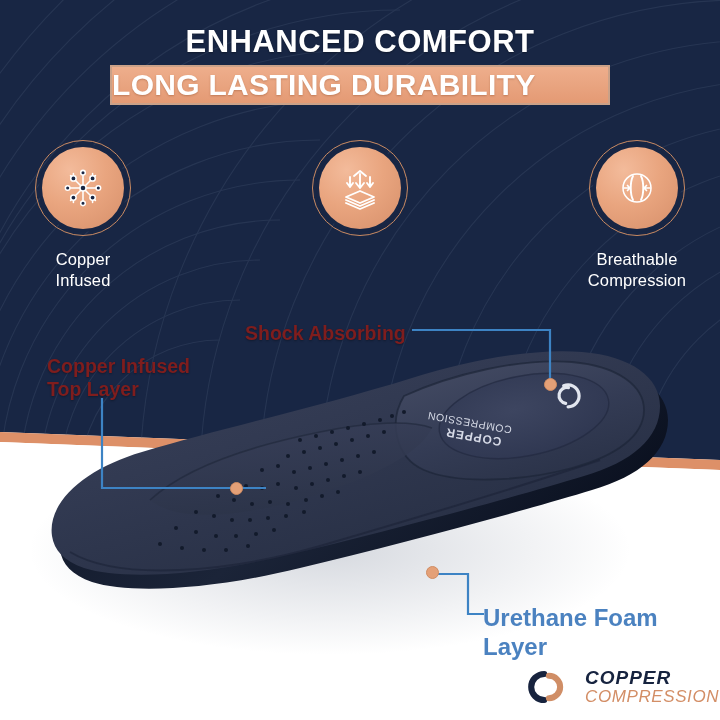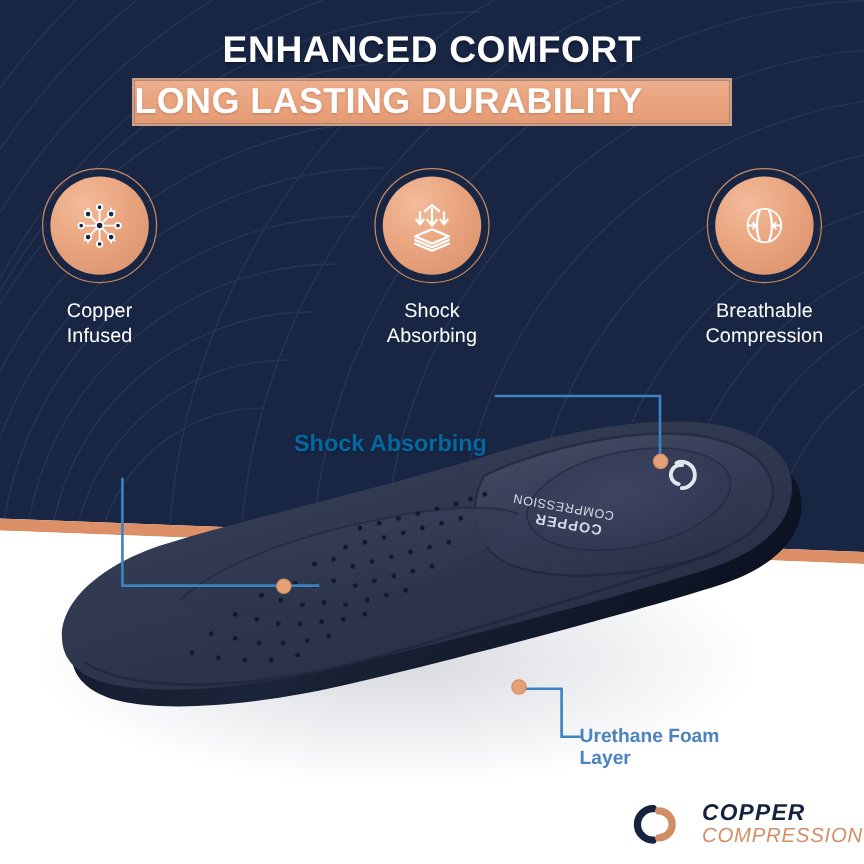--- a/index.html
+++ b/index.html
@@ -73,22 +73,22 @@
     box-shadow:0 0 0 3px #182644;
   }
   .disc svg{ display:block; }
   .feature-label{
     margin-top:13px; color:#ffffff; font-size:16.5px; line-height:1.28;
     text-align:center; letter-spacing:.1px;
   }
 
   
   .callout{ position:absolute; font-weight:bold; line-height:1.2; }
-  .callout.white{ color:#0369a1; font-size:19.5px; text-shadow:0 1px 2px rgba(0,0,0,.3);margin-top:37px;}
-  .callout.blue{ color:#4b82c0; font-size:16px; }
+  .callout.white{ color:#7f1d1d; font-size:19.5px; text-shadow:0 1px 2px rgba(0,0,0,.3);}
+  .callout.blue{ color:#4b82c0; font-size:24px; }
 
   .leader{ position:absolute; }
   .leader line, .leader path{ stroke:#3d83c4; stroke-width:2.2; fill:none; }
   .dot{
     position:absolute; width:13px; height:13px; border-radius:50%;
     background:#e4a077; border:1px solid #d08c62;
   }
 
   
   .insole{ position:absolute; left:0; top:300px; width:720px; height:340px; }
@@ -196,24 +196,20 @@
               <path d="M24 10 L24 24 M24 24 L20 19 M24 24 L28 19"></path>
               <path d="M14 13 L14 23 M14 23 L11 19 M14 23 L17 19"></path>
               <path d="M34 13 L34 23 M34 23 L31 19 M34 23 L37 19"></path>
               <path d="M18 12 L24 7 L30 12"></path>
               <path d="M24 27 L38 33 L24 39 L10 33 Z"></path>
               <path d="M10 36 L24 42 L38 36"></path>
               <path d="M10 39 L24 45 L38 39"></path>
             </g>
           </svg>
         </div>
-      </div>
-      <div class="feature-label">
-        <div>Shock</div>
-        <div>Absorbing</div>
       </div>
     </div>
 
 
 
     <div class="feature">
       <div class="disc-wrap">
         <div class="disc-ring"></div>
         <div class="disc">
           <svg width="48" height="48" viewBox="0 0 48 48">
@@ -376,20 +372,24 @@
         <text x="-8" y="13" fill="#d6dae6" font-family="Liberation Sans, sans-serif" font-size="10.5" letter-spacing=".6">COMPRESSION</text>
       </g>
 
       <g transform="translate(570,96) rotate(190)">
         <path d="M0,-11 A 11 11 0 1 0 8,9" fill="none" stroke="#e2e6ef" stroke-width="3.2" stroke-linecap="round"></path>
         <path d="M3,-8 A 8 8 0 0 1 3,8" fill="none" stroke="#e2e6ef" stroke-width="3.2" stroke-linecap="round"></path>
       </g>
     </g>
   </svg>
 
+  <div class="callout white" style="left:47px; top:355px;">
+    <div>Copper Infused</div>
+    <div>Top Layer</div>
+  </div>
   <svg class="leader" style="left:40px; top:398px; width:230px; height:110px;" viewBox="0 0 230 110">
     <path d="M62,0 L62,90 L226,90"></path>
   </svg>
   <div class="dot" style="left:230px; top:482px;"></div>
 
   <div class="callout white" style="left:245px; top:322px;">
     <div>Shock Absorbing</div>
   </div>
   <svg class="leader" style="left:412px; top:326px; width:160px; height:70px;" viewBox="0 0 160 70">
     <path d="M0,4 L138,4 L138,56"></path>

